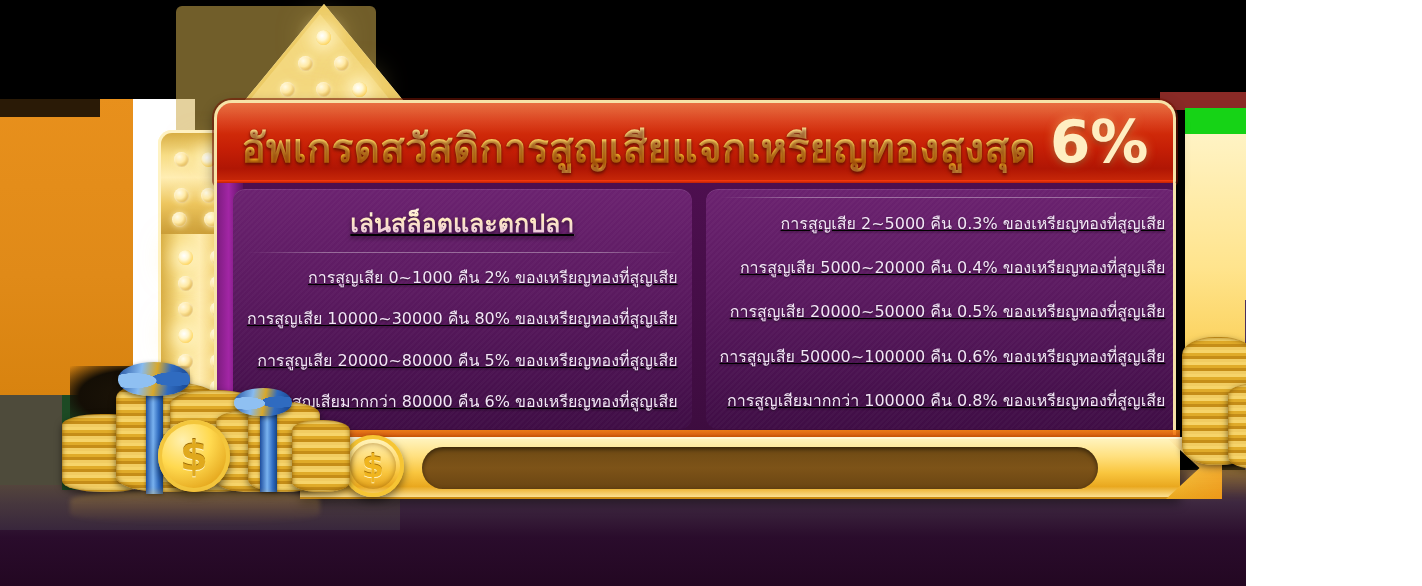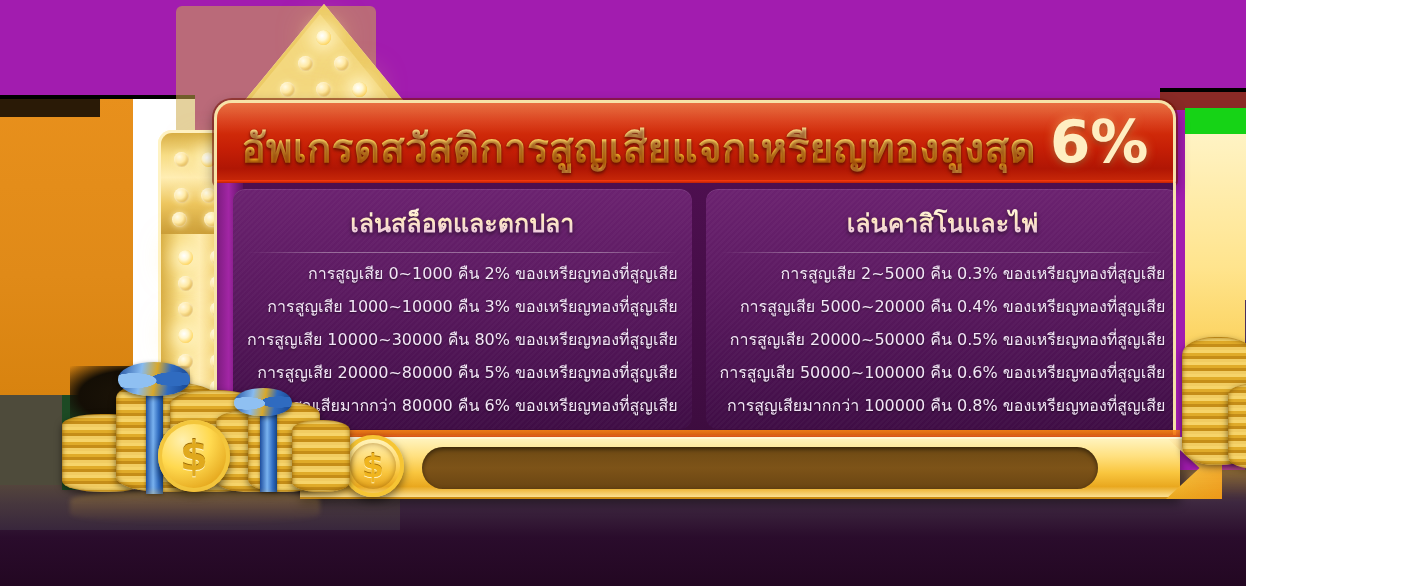--- a/index.html
+++ b/index.html
@@ -5,21 +5,21 @@
   * { box-sizing: border-box; margin: 0; padding: 0; }
   html, body {
     width: 1422px; height: 586px;
     overflow: hidden;
     background: #ffffff;
     font-family: "DejaVu Sans", "Liberation Sans", sans-serif;
   }
   #stage {
     position: relative;
     width: 1246px; height: 586px;
-    background: #a21caf;
+    background: #000000;
     overflow: hidden;
   }
 
   
   .bg-art { position: absolute; }
   .art-orange-l {
     left: 0; top: 95px; width: 133px; height: 300px;
     background: linear-gradient(180deg,#e8901c 0%,#e08a18 60%,#d8830f 100%);
   }
   .art-orange-l2 {
@@ -187,20 +187,21 @@
   }
   .panel {
     flex: 1;
     background:
       repeating-linear-gradient(135deg, rgba(255,255,255,.022) 0 2px, rgba(0,0,0,0) 2px 4px),
       linear-gradient(180deg,#6b2270 0%,#5b1a60 42%,#4a1250 78%,#3f0d45 100%);
     border-radius: 12px;
     padding: 8px 14px 6px 14px;
     display: flex; flex-direction: column;
     box-shadow: inset 0 1px 0 rgba(255,255,255,.10);
+    text-decoration: underline;
   }
   .panel-header {
     text-align: center;
     font-size: 25px; font-weight: bold;
     padding: 6px 0 9px 0;
     background: linear-gradient(180deg,#ffffff 0%,#ffeac0 42%,#e3b7f0 78%,#c98fe0 100%);
     -webkit-background-clip: text; background-clip: text;
     -webkit-text-fill-color: transparent;
     filter: drop-shadow(0 2px 2px rgba(0,0,0,.55));
     white-space: nowrap;
@@ -418,29 +419,27 @@
 
   <div id="body-box">
     <div class="body-sheen"></div>
     <div id="panels">
 
       <div class="panel">
         <div class="panel-header">เล่นสล็อตและตกปลา</div>
         <div class="panel-divider"></div>
         <div class="panel-rows">
           <div class="row">การสูญเสีย 0~1000 คืน 2% ของเหรียญทองที่สูญเสีย</div>
-          <div class="row">การสูญเสีย 1000~10000 คืน 3% ของเหรียญทองที่สูญเสีย</div>
           <div class="row">การสูญเสีย 10000~30000 คืน 80% ของเหรียญทองที่สูญเสีย</div>
           <div class="row">การสูญเสีย 20000~80000 คืน 5% ของเหรียญทองที่สูญเสีย</div>
           <div class="row">การสูญเสียมากกว่า 80000 คืน 6% ของเหรียญทองที่สูญเสีย</div>
         </div>
       </div>
 
       <div class="panel">
-        <div class="panel-header">เล่นคาสิโนและไพ่</div>
         <div class="panel-divider"></div>
         <div class="panel-rows">
           <div class="row">การสูญเสีย 2~5000 คืน 0.3% ของเหรียญทองที่สูญเสีย</div>
           <div class="row">การสูญเสีย 5000~20000 คืน 0.4% ของเหรียญทองที่สูญเสีย</div>
           <div class="row">การสูญเสีย 20000~50000 คืน 0.5% ของเหรียญทองที่สูญเสีย</div>
           <div class="row">การสูญเสีย 50000~100000 คืน 0.6% ของเหรียญทองที่สูญเสีย</div>
           <div class="row">การสูญเสียมากกว่า 100000 คืน 0.8% ของเหรียญทองที่สูญเสีย</div>
         </div>
       </div>
 

